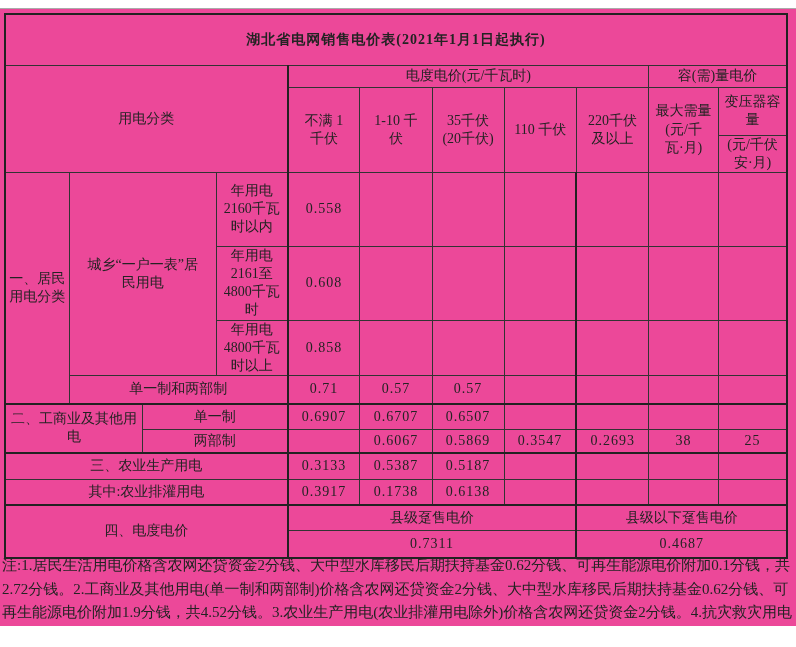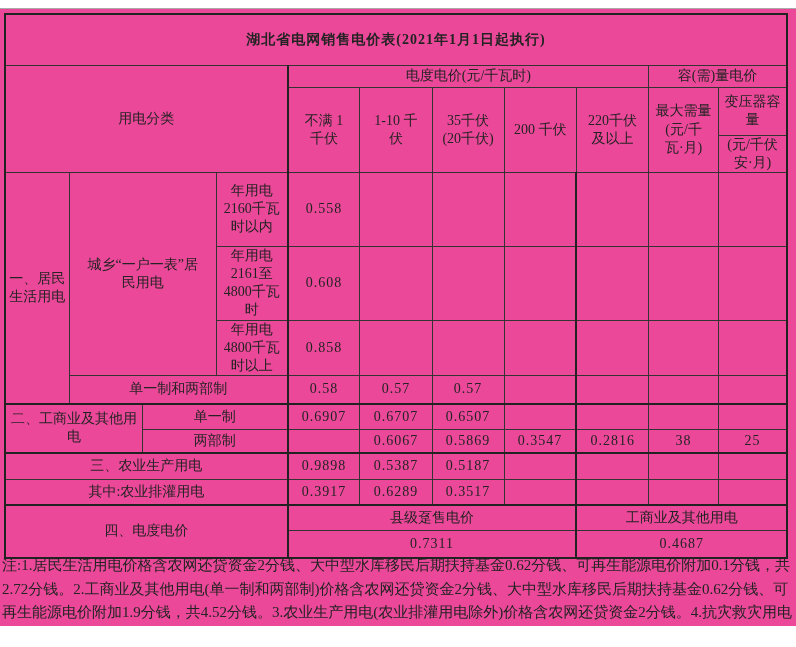--- a/index.html
+++ b/index.html
@@ -93,38 +93,38 @@
       <td colspan="2">容(需)量电价</td>
     </tr>
 
     <tr style="height:48px">
       <td rowspan="2" class="ml bl2">不满 1
 千伏</td>
       <td rowspan="2" class="ml">1-10 千
 伏</td>
       <td rowspan="2" class="ml">35千伏
 (20千伏)</td>
-      <td rowspan="2" class="ml">200 千伏</td>
+      <td rowspan="2" class="ml">110 千伏</td>
       <td rowspan="2" class="ml">220千伏
 及以上</td>
       <td rowspan="2" class="ml">最大需量
 (元/千
 瓦·月)</td>
       <td class="ml">变压器容
 量</td>
     </tr>
 
     <tr style="height:33px">
       <td class="ml">(元/千伏
 安·月)</td>
     </tr>
 
     <tr style="height:74px">
       <td rowspan="4" class="ml">一、居民
-生活用电</td>
+用电分类</td>
       <td colspan="2" rowspan="3" class="ml">城乡“一户一表”居
 民用电</td>
       <td class="ml">年用电
 2160千瓦
 时以内</td>
       <td class="num bl2">0.558</td>
       <td></td>
       <td></td>
       <td></td>
       <td class="bl2"></td>
@@ -154,21 +154,21 @@
       <td></td>
       <td></td>
       <td></td>
       <td class="bl2"></td>
       <td></td>
       <td></td>
     </tr>
 
     <tr style="height:28px">
       <td colspan="3">单一制和两部制</td>
-      <td class="num bl2">0.58</td>
+      <td class="num bl2">0.71</td>
       <td class="num">0.57</td>
       <td class="num">0.57</td>
       <td></td>
       <td class="bl2"></td>
       <td></td>
       <td></td>
     </tr>
 
     <tr style="height:26px">
       <td colspan="2" rowspan="2" class="ml bt2">二、工商业及其他用
@@ -182,51 +182,51 @@
       <td class="bt2"></td>
       <td class="bt2"></td>
     </tr>
 
     <tr style="height:23px">
       <td colspan="2">两部制</td>
       <td class="bl2"></td>
       <td class="num">0.6067</td>
       <td class="num">0.5869</td>
       <td class="num">0.3547</td>
-      <td class="num bl2">0.2816</td>
+      <td class="num bl2">0.2693</td>
       <td class="num">38</td>
       <td class="num">25</td>
     </tr>
 
     <tr style="height:27px">
       <td colspan="4" class="bt2">三、农业生产用电</td>
-      <td class="num bt2 bl2">0.9898</td>
+      <td class="num bt2 bl2">0.3133</td>
       <td class="num bt2">0.5387</td>
       <td class="num bt2">0.5187</td>
       <td class="bt2"></td>
       <td class="bt2 bl2"></td>
       <td class="bt2"></td>
       <td class="bt2"></td>
     </tr>
 
     <tr style="height:25px">
       <td colspan="4">其中:农业排灌用电</td>
       <td class="num bl2">0.3917</td>
-      <td class="num">0.6289</td>
-      <td class="num">0.3517</td>
+      <td class="num">0.1738</td>
+      <td class="num">0.6138</td>
       <td></td>
       <td class="bl2"></td>
       <td></td>
       <td></td>
     </tr>
 
     <tr style="height:26px">
       <td colspan="4" rowspan="2" class="bt2">四、电度电价</td>
       <td colspan="4" class="bt2 bl2">县级趸售电价</td>
-      <td colspan="3" class="bt2 bl2">工商业及其他用电</td>
+      <td colspan="3" class="bt2 bl2">县级以下趸售电价</td>
     </tr>
     <tr style="height:27px">
       <td colspan="4" class="num bl2">0.7311</td>
       <td colspan="3" class="num bl2">0.4687</td>
     </tr>
   </tbody>
     </table>
 
   <div class="note">注:1.居民生活用电价格含农网还贷资金2分钱、大中型水库移民后期扶持基金0.62分钱、可再生能源电价附加0.1分钱，共2.72分钱。2.工商业及其他用电(单一制和两部制)价格含农网还贷资金2分钱、大中型水库移民后期扶持基金0.62分钱、可再生能源电价附加1.9分钱，共4.52分钱。3.农业生产用电(农业排灌用电除外)价格含农网还贷资金2分钱。4.抗灾救灾用电价格按表列分类电价降低2分钱执行。</div>
 

